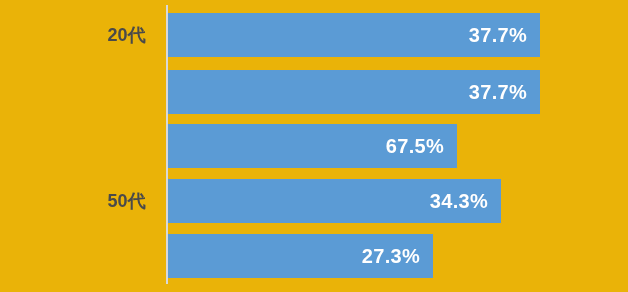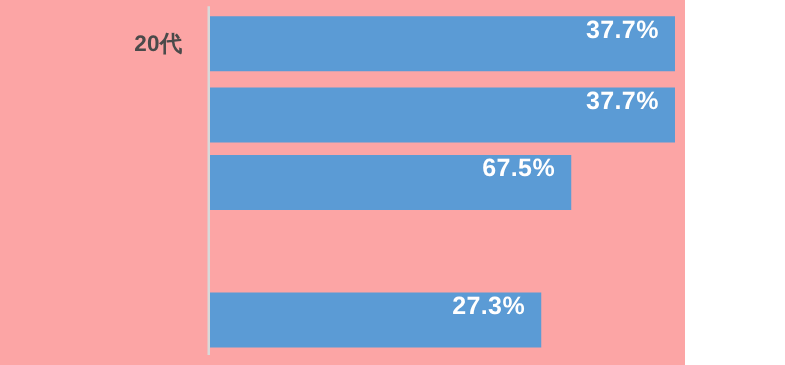--- a/index.html
+++ b/index.html
@@ -9,23 +9,23 @@
   }
   body {
     width: 628px;
     height: 292px;
     font-family: "Liberation Sans", "DejaVu Sans", sans-serif;
     overflow: hidden;
   }
 
   #chart-root {
     position: relative;
-    width: 548px;
+    width: 628px;
     height: 292px;
-    background: #fca5a5;
+    background: #eab308;
     text-decoration: underline;
   }
 
   
   .axis-line {
     position: absolute;
     left: 166px;
     top: 5px;
     width: 2px;
     height: 279px;
@@ -73,21 +73,21 @@
     width: 460px;
   }
 
   .bar-fill {
     position: absolute;
     left: 0;
     top: 0;
     height: 44px;
     background: #5b9bd5;
     display: flex;
-    align-items: flex-start;
+    align-items: center;
     justify-content: flex-end;
     box-sizing: border-box;
     padding-right: 13px;
   }
 
   .bar-value {
     font-size: 20px;
     font-weight: bold;
     color: #ffffff;
     letter-spacing: 0.3px;
@@ -122,20 +122,28 @@
     </div>
 
     <div class="bar-row" style="top:124px;">
       <div class="bar-track">
         <div class="bar-fill" style="width:289px;">
           <span class="bar-value">67.5%</span>
         </div>
       </div>
     </div>
 
+    <div class="bar-row" style="top:179px;">
+      <div class="cat-label">50代</div>
+      <div class="bar-track">
+        <div class="bar-fill" style="width:333px;">
+          <span class="bar-value">34.3%</span>
+        </div>
+      </div>
+    </div>
 
     <div class="bar-row" style="top:234px;">
       <div class="bar-track">
         <div class="bar-fill" style="width:265px;padding-left:40px;">
           <span class="bar-value">27.3%</span>
         </div>
       </div>
     </div>
 
   </div>

